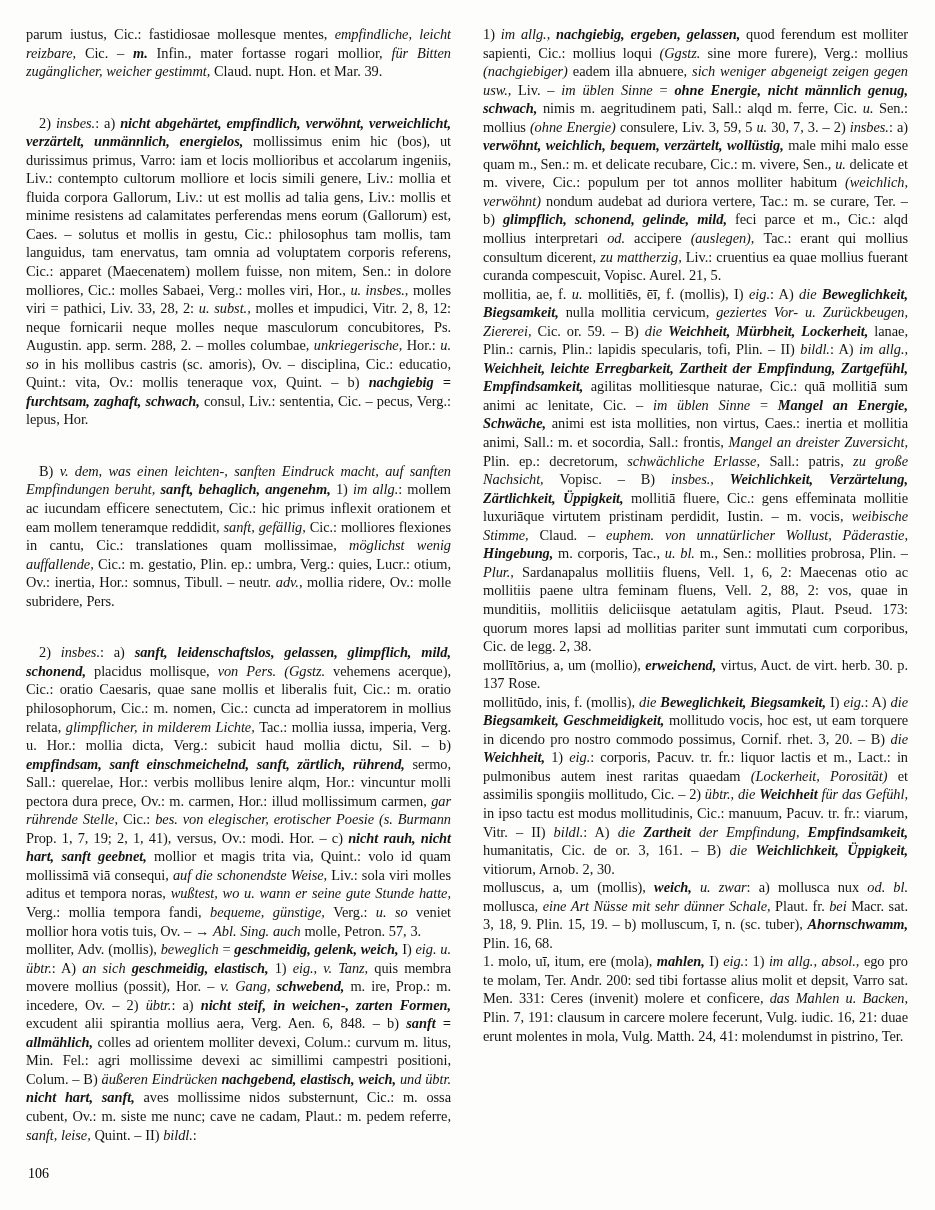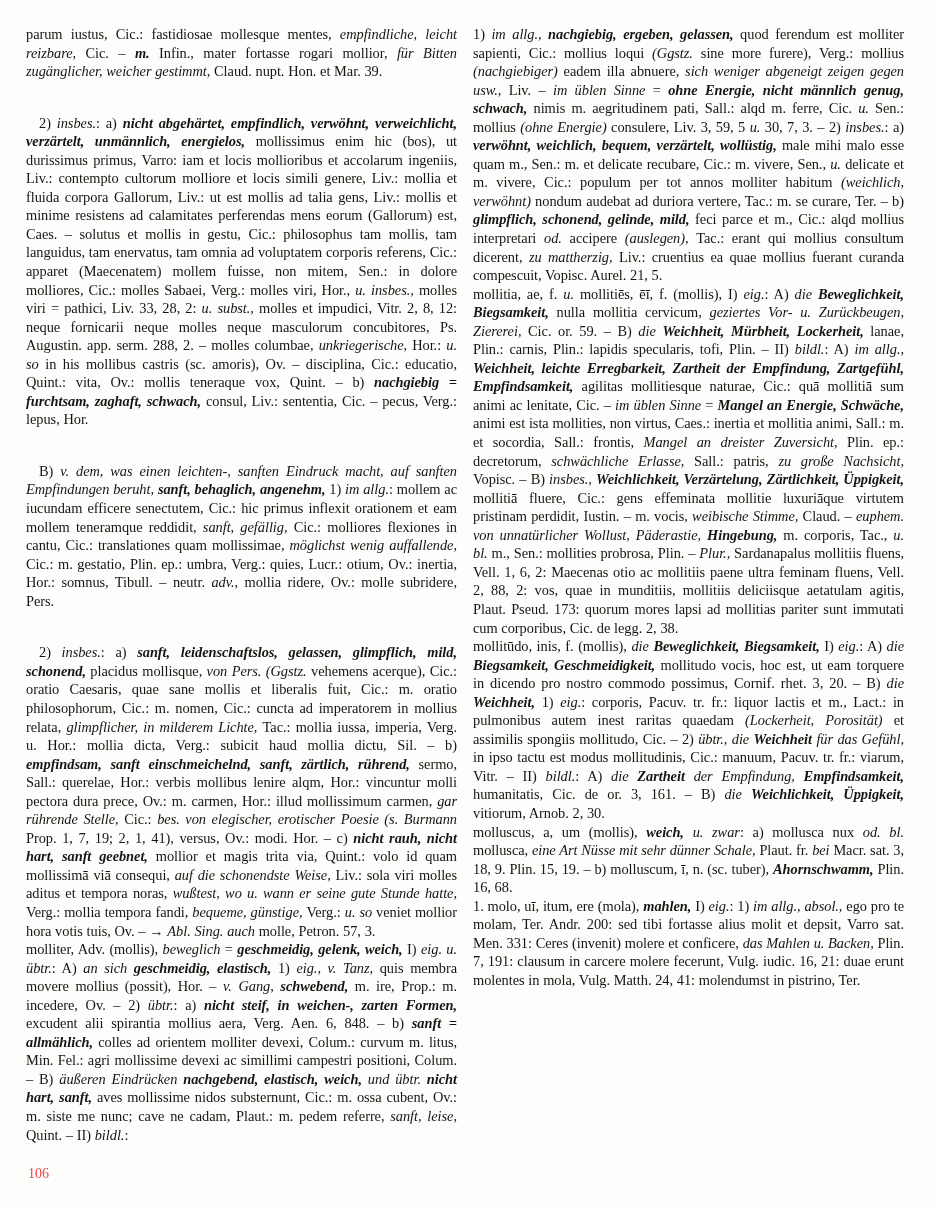--- a/index.html
+++ b/index.html
@@ -11,21 +11,21 @@
     font-family: "Liberation Serif", "DejaVu Serif", serif;
     color: #171513;
     overflow: hidden;
   }
   .columns {
     position: absolute;
     top: 25px;
     left: 26px;
     width: 882px;
     display: flex;
-    gap: 16px;
+    gap: 32px;
   }
   .col {
     width: 431px;
     text-align: justify;
     font-size: 14.4px;
     line-height: 18.55px;
     letter-spacing: -0.05px;
     word-spacing: 0.2px;
   }
   .para { margin: 0; }
@@ -33,37 +33,38 @@
   .s-n { font-style: normal; font-weight: normal; }
   .s-i { font-style: italic; font-weight: normal; }
   .s-b { font-style: normal; font-weight: normal; }
   .s-bi { font-style: italic; font-weight: bold; }
   .page-number {
     position: absolute;
     left: 28px;
     top: 1165px;
     font-size: 14px;
     line-height: 18px;
-    color: #ef4444;
+    color: #000000;
   }
 </style>
 </head>
 <body>
 
 <div class="page">
   <div class="columns">
     <div class="col">
         <p class="para"><span class="s-n">parum iustus, Cic.: fastidiosae mollesque mentes, </span><span class="s-i">empfindliche, leicht reizbare, </span><span class="s-n">Cic. – </span><span class="s-bi">m.</span><span class="s-n"> Infin., mater fortasse rogari mollior, </span><span class="s-i">für Bitten zugänglicher, weicher gestimmt, </span><span class="s-n">Claud. nupt. Hon. et Mar. 39.</span></p>
         <p class="para indent"><span class="s-n">2) </span><span class="s-i">insbes.</span><span class="s-n">: a) </span><span class="s-bi">nicht abgehärtet, empfindlich, verwöhnt, verweichlicht, verzärtelt, unmännlich, energielos, </span><span class="s-n">mollissimus enim hic (bos), ut durissimus primus, Varro: iam et locis mollioribus et accolarum ingeniis, Liv.: contempto cultorum molliore et locis simili genere, Liv.: mollia et fluida corpora Gallorum, Liv.: ut est mollis ad talia gens, Liv.: mollis et minime resistens ad calamitates perferendas mens eorum (Gallorum) est, Caes. – solutus et mollis in gestu, Cic.: philosophus tam mollis, tam languidus, tam enervatus, tam omnia ad voluptatem corporis referens, Cic.: apparet (Maecenatem) mollem fuisse, non mitem, Sen.: in dolore molliores, Cic.: molles Sabaei, Verg.: molles viri, Hor., </span><span class="s-i">u. insbes., </span><span class="s-n">molles viri = pathici, Liv. 33, 28, 2: </span><span class="s-i">u. subst., </span><span class="s-n">molles et impudici, Vitr. 2, 8, 12: neque fornicarii neque molles neque masculorum concubitores, Ps. Augustin. app. serm. 288, 2. – molles columbae, </span><span class="s-i">unkriegerische, </span><span class="s-n">Hor.: </span><span class="s-i">u. so </span><span class="s-n">in his mollibus castris (sc. amoris), Ov. – disciplina, Cic.: educatio, Quint.: vita, Ov.: mollis teneraque vox, Quint. – b) </span><span class="s-bi">nachgiebig = furchtsam, zaghaft, schwach, </span><span class="s-n">consul, Liv.: sententia, Cic. – pecus, Verg.: lepus, Hor.</span></p>
         <p class="para indent"><span class="s-n">B) </span><span class="s-i">v. dem, was einen leichten-, sanften Eindruck macht, auf sanften Empfindungen beruht, </span><span class="s-bi">sanft, behaglich, angenehm, </span><span class="s-n">1) </span><span class="s-i">im allg.</span><span class="s-n">: mollem ac iucundam efficere senectutem, Cic.: hic primus inflexit orationem et eam mollem teneramque reddidit, </span><span class="s-i">sanft, gefällig, </span><span class="s-n">Cic.: molliores flexiones in cantu, Cic.: translationes quam mollissimae, </span><span class="s-i">möglichst wenig auffallende, </span><span class="s-n">Cic.: m. gestatio, Plin. ep.: umbra, Verg.: quies, Lucr.: otium, Ov.: inertia, Hor.: somnus, Tibull. – neutr. </span><span class="s-i">adv.</span><span class="s-n">, mollia ridere, Ov.: molle subridere, Pers.</span></p>
         <p class="para indent"><span class="s-n">2) </span><span class="s-i">insbes.</span><span class="s-n">: a) </span><span class="s-bi">sanft, leidenschaftslos, gelassen, glimpflich, mild, schonend, </span><span class="s-n">placidus mollisque, </span><span class="s-i">von Pers. (Ggstz. </span><span class="s-n">vehemens acerque), Cic.: oratio Caesaris, quae sane mollis et liberalis fuit, Cic.: m. oratio philosophorum, Cic.: m. nomen, Cic.: cuncta ad imperatorem in mollius relata, </span><span class="s-i">glimpflicher, in milderem Lichte, </span><span class="s-n">Tac.: mollia iussa, imperia, Verg. u. Hor.: mollia dicta, Verg.: subicit haud mollia dictu, Sil. – b) </span><span class="s-bi">empfindsam, sanft einschmeichelnd, sanft, zärtlich, rührend, </span><span class="s-n">sermo, Sall.: querelae, Hor.: verbis mollibus lenire alqm, Hor.: vincuntur molli pectora dura prece, Ov.: m. carmen, Hor.: illud mollissimum carmen, </span><span class="s-i">gar rührende Stelle, </span><span class="s-n">Cic.: </span><span class="s-i">bes. von elegischer, erotischer Poesie (s. Burmann </span><span class="s-n">Prop. 1, 7, 19; 2, 1, 41), versus, Ov.: modi. Hor. – c) </span><span class="s-bi">nicht rauh, nicht hart, sanft geebnet, </span><span class="s-n">mollior et magis trita via, Quint.: volo id quam mollissimā viā consequi, </span><span class="s-i">auf die schonendste Weise, </span><span class="s-n">Liv.: sola viri molles aditus et tempora noras, </span><span class="s-i">wußtest, wo u. wann er seine gute Stunde hatte, </span><span class="s-n">Verg.: mollia tempora fandi, </span><span class="s-i">bequeme, günstige, </span><span class="s-n">Verg.: </span><span class="s-i">u. so </span><span class="s-n">veniet mollior hora votis tuis, Ov. – → </span><span class="s-i">Abl. Sing. auch </span><span class="s-n">molle, Petron. 57, 3.</span></p>
         <p class="para"><span class="s-b">molliter</span><span class="s-n">, Adv. (mollis), </span><span class="s-i">beweglich </span><span class="s-n">= </span><span class="s-bi">geschmeidig, gelenk, weich, </span><span class="s-n">I) </span><span class="s-i">eig. u. übtr.</span><span class="s-n">: A) </span><span class="s-i">an sich </span><span class="s-bi">geschmeidig, elastisch, </span><span class="s-n">1) </span><span class="s-i">eig., v. Tanz, </span><span class="s-n">quis membra movere mollius (possit), Hor. – </span><span class="s-i">v. Gang, </span><span class="s-bi">schwebend, </span><span class="s-n">m. ire, Prop.: m. incedere, Ov. – 2) </span><span class="s-i">übtr.</span><span class="s-n">: a) </span><span class="s-bi">nicht steif, in weichen-, zarten Formen, </span><span class="s-n">excudent alii spirantia mollius aera, Verg. Aen. 6, 848. – b) </span><span class="s-bi">sanft = allmählich, </span><span class="s-n">colles ad orientem molliter devexi, Colum.: curvum m. litus, Min. Fel.: agri mollissime devexi ac simillimi campestri positioni, Colum. – B) </span><span class="s-i">äußeren Eindrücken </span><span class="s-bi">nachgebend, elastisch, weich, </span><span class="s-i">und übtr. </span><span class="s-bi">nicht hart, sanft, </span><span class="s-n">aves mollissime nidos substernunt, Cic.: m. ossa cubent, Ov.: m. siste me nunc; cave ne cadam, Plaut.: m. pedem referre, </span><span class="s-i">sanft, leise, </span><span class="s-n">Quint. – II) </span><span class="s-i">bildl.</span><span class="s-n">:</span></p>
       </div>
     <div class="col">
         <p class="para"><span class="s-n">1) </span><span class="s-i">im allg., </span><span class="s-bi">nachgiebig, ergeben, gelassen, </span><span class="s-n">quod ferendum est molliter sapienti, Cic.: mollius loqui </span><span class="s-i">(Ggstz. </span><span class="s-n">sine more furere), Verg.: mollius </span><span class="s-i">(nachgiebiger) </span><span class="s-n">eadem illa abnuere, </span><span class="s-i">sich weniger abgeneigt zeigen gegen usw., </span><span class="s-n">Liv. – </span><span class="s-i">im üblen Sinne </span><span class="s-n">= </span><span class="s-bi">ohne Energie, nicht männlich genug, schwach, </span><span class="s-n">nimis m. aegritudinem pati, Sall.: alqd m. ferre, Cic. </span><span class="s-i">u. </span><span class="s-n">Sen.: mollius </span><span class="s-i">(ohne Energie) </span><span class="s-n">consulere, Liv. 3, 59, 5 </span><span class="s-i">u. </span><span class="s-n">30, 7, 3. – 2) </span><span class="s-i">insbes.</span><span class="s-n">: a) </span><span class="s-bi">verwöhnt, weichlich, bequem, verzärtelt, wollüstig, </span><span class="s-n">male mihi malo esse quam m., Sen.: m. et delicate recubare, Cic.: m. vivere, Sen., </span><span class="s-i">u. </span><span class="s-n">delicate et m. vivere, Cic.: populum per tot annos molliter habitum </span><span class="s-i">(weichlich, verwöhnt) </span><span class="s-n">nondum audebat ad duriora vertere, Tac.: m. se curare, Ter. – b) </span><span class="s-bi">glimpflich, schonend, gelinde, mild, </span><span class="s-n">feci parce et m., Cic.: alqd mollius interpretari </span><span class="s-i">od. </span><span class="s-n">accipere </span><span class="s-i">(auslegen), </span><span class="s-n">Tac.: erant qui mollius consultum dicerent, </span><span class="s-i">zu mattherzig, </span><span class="s-n">Liv.: cruentius ea quae mollius fuerant curanda compescuit, Vopisc. Aurel. 21, 5.</span></p>
         <p class="para"><span class="s-b">mollitia</span><span class="s-n">, ae, f. </span><span class="s-i">u. </span><span class="s-b">mollitiēs</span><span class="s-n">, ēī, f. (mollis), I) </span><span class="s-i">eig.</span><span class="s-n">: A) </span><span class="s-i">die </span><span class="s-bi">Beweglichkeit, Biegsamkeit, </span><span class="s-n">nulla mollitia cervicum, </span><span class="s-i">geziertes Vor- u. Zurückbeugen, Ziererei, </span><span class="s-n">Cic. or. 59. – B) </span><span class="s-i">die </span><span class="s-bi">Weichheit, Mürbheit, Lockerheit, </span><span class="s-n">lanae, Plin.: carnis, Plin.: lapidis specularis, tofi, Plin. – II) </span><span class="s-i">bildl.</span><span class="s-n">: A) </span><span class="s-i">im allg., </span><span class="s-bi">Weichheit, leichte Erregbarkeit, Zartheit der Empfindung, Zartgefühl, Empfindsamkeit, </span><span class="s-n">agilitas mollitiesque naturae, Cic.: quā mollitiā sum animi ac lenitate, Cic. – </span><span class="s-i">im üblen Sinne </span><span class="s-n">= </span><span class="s-bi">Mangel an Energie, Schwäche, </span><span class="s-n">animi est ista mollities, non virtus, Caes.: inertia et mollitia animi, Sall.: m. et socordia, Sall.: frontis, </span><span class="s-i">Mangel an dreister Zuversicht, </span><span class="s-n">Plin. ep.: decretorum, </span><span class="s-i">schwächliche Erlasse, </span><span class="s-n">Sall.: patris, </span><span class="s-i">zu große Nachsicht, </span><span class="s-n">Vopisc. – B) </span><span class="s-i">insbes., </span><span class="s-bi">Weichlichkeit, Verzärtelung, Zärtlichkeit, Üppigkeit, </span><span class="s-n">mollitiā fluere, Cic.: gens effeminata mollitie luxuriāque virtutem pristinam perdidit, Iustin. – m. vocis, </span><span class="s-i">weibische Stimme, </span><span class="s-n">Claud. – </span><span class="s-i">euphem. von unnatürlicher Wollust, Päderastie, </span><span class="s-bi">Hingebung, </span><span class="s-n">m. corporis, Tac., </span><span class="s-i">u. bl. </span><span class="s-n">m., Sen.: mollities probrosa, Plin. – </span><span class="s-i">Plur., </span><span class="s-n">Sardanapalus mollitiis fluens, Vell. 1, 6, 2: Maecenas otio ac mollitiis paene ultra feminam fluens, Vell. 2, 88, 2: vos, quae in munditiis, mollitiis deliciisque aetatulam agitis, Plaut. Pseud. 173: quorum mores lapsi ad mollitias pariter sunt immutati cum corporibus, Cic. de legg. 2, 38.</span></p>
+        <p class="para"><span class="s-b">mollītōrius</span><span class="s-n">, a, um (mollio), </span><span class="s-bi">erweichend, </span><span class="s-n">virtus, Auct. de virt. herb. 30. p. 137 Rose.</span></p>
         <p class="para"><span class="s-b">mollitūdo</span><span class="s-n">, inis, f. (mollis), </span><span class="s-i">die </span><span class="s-bi">Beweglichkeit, Biegsamkeit, </span><span class="s-n">I) </span><span class="s-i">eig.</span><span class="s-n">: A) </span><span class="s-i">die </span><span class="s-bi">Biegsamkeit, Geschmeidigkeit, </span><span class="s-n">mollitudo vocis, hoc est, ut eam torquere in dicendo pro nostro commodo possimus, Cornif. rhet. 3, 20. – B) </span><span class="s-i">die </span><span class="s-bi">Weichheit, </span><span class="s-n">1) </span><span class="s-i">eig.</span><span class="s-n">: corporis, Pacuv. tr. fr.: liquor lactis et m., Lact.: in pulmonibus autem inest raritas quaedam </span><span class="s-i">(Lockerheit, Porosität) </span><span class="s-n">et assimilis spongiis mollitudo, Cic. – 2) </span><span class="s-i">übtr., die </span><span class="s-bi">Weichheit </span><span class="s-i">für das Gefühl, </span><span class="s-n">in ipso tactu est modus mollitudinis, Cic.: manuum, Pacuv. tr. fr.: viarum, Vitr. – II) </span><span class="s-i">bildl.</span><span class="s-n">: A) </span><span class="s-i">die </span><span class="s-bi">Zartheit </span><span class="s-i">der Empfindung, </span><span class="s-bi">Empfindsamkeit, </span><span class="s-n">humanitatis, Cic. de or. 3, 161. – B) </span><span class="s-i">die </span><span class="s-bi">Weichlichkeit, Üppigkeit, </span><span class="s-n">vitiorum, Arnob. 2, 30.</span></p>
         <p class="para"><span class="s-b">molluscus</span><span class="s-n">, a, um (mollis), </span><span class="s-bi">weich, </span><span class="s-i">u. zwar</span><span class="s-n">: a) mollusca nux </span><span class="s-i">od. bl. </span><span class="s-n">mollusca, </span><span class="s-i">eine Art Nüsse mit sehr dünner Schale, </span><span class="s-n">Plaut. fr. </span><span class="s-i">bei </span><span class="s-n">Macr. sat. 3, 18, 9. Plin. 15, 19. – b) molluscum, ī, n. (sc. tuber), </span><span class="s-bi">Ahornschwamm, </span><span class="s-n">Plin. 16, 68.</span></p>
         <p class="para"><span class="s-b">1. molo</span><span class="s-n">, uī, itum, ere (mola), </span><span class="s-bi">mahlen, </span><span class="s-n">I) </span><span class="s-i">eig.</span><span class="s-n">: 1) </span><span class="s-i">im allg., absol., </span><span class="s-n">ego pro te molam, Ter. Andr. 200: sed tibi fortasse alius molit et depsit, Varro sat. Men. 331: Ceres (invenit) molere et conficere, </span><span class="s-i">das Mahlen u. Backen, </span><span class="s-n">Plin. 7, 191: clausum in carcere molere fecerunt, Vulg. iudic. 16, 21: duae erunt molentes in mola, Vulg. Matth. 24, 41: molendumst in pistrino, Ter.</span></p>
       </div>
   </div>
   <div class="page-number">106</div>
 </div>
 
 </body></html>

